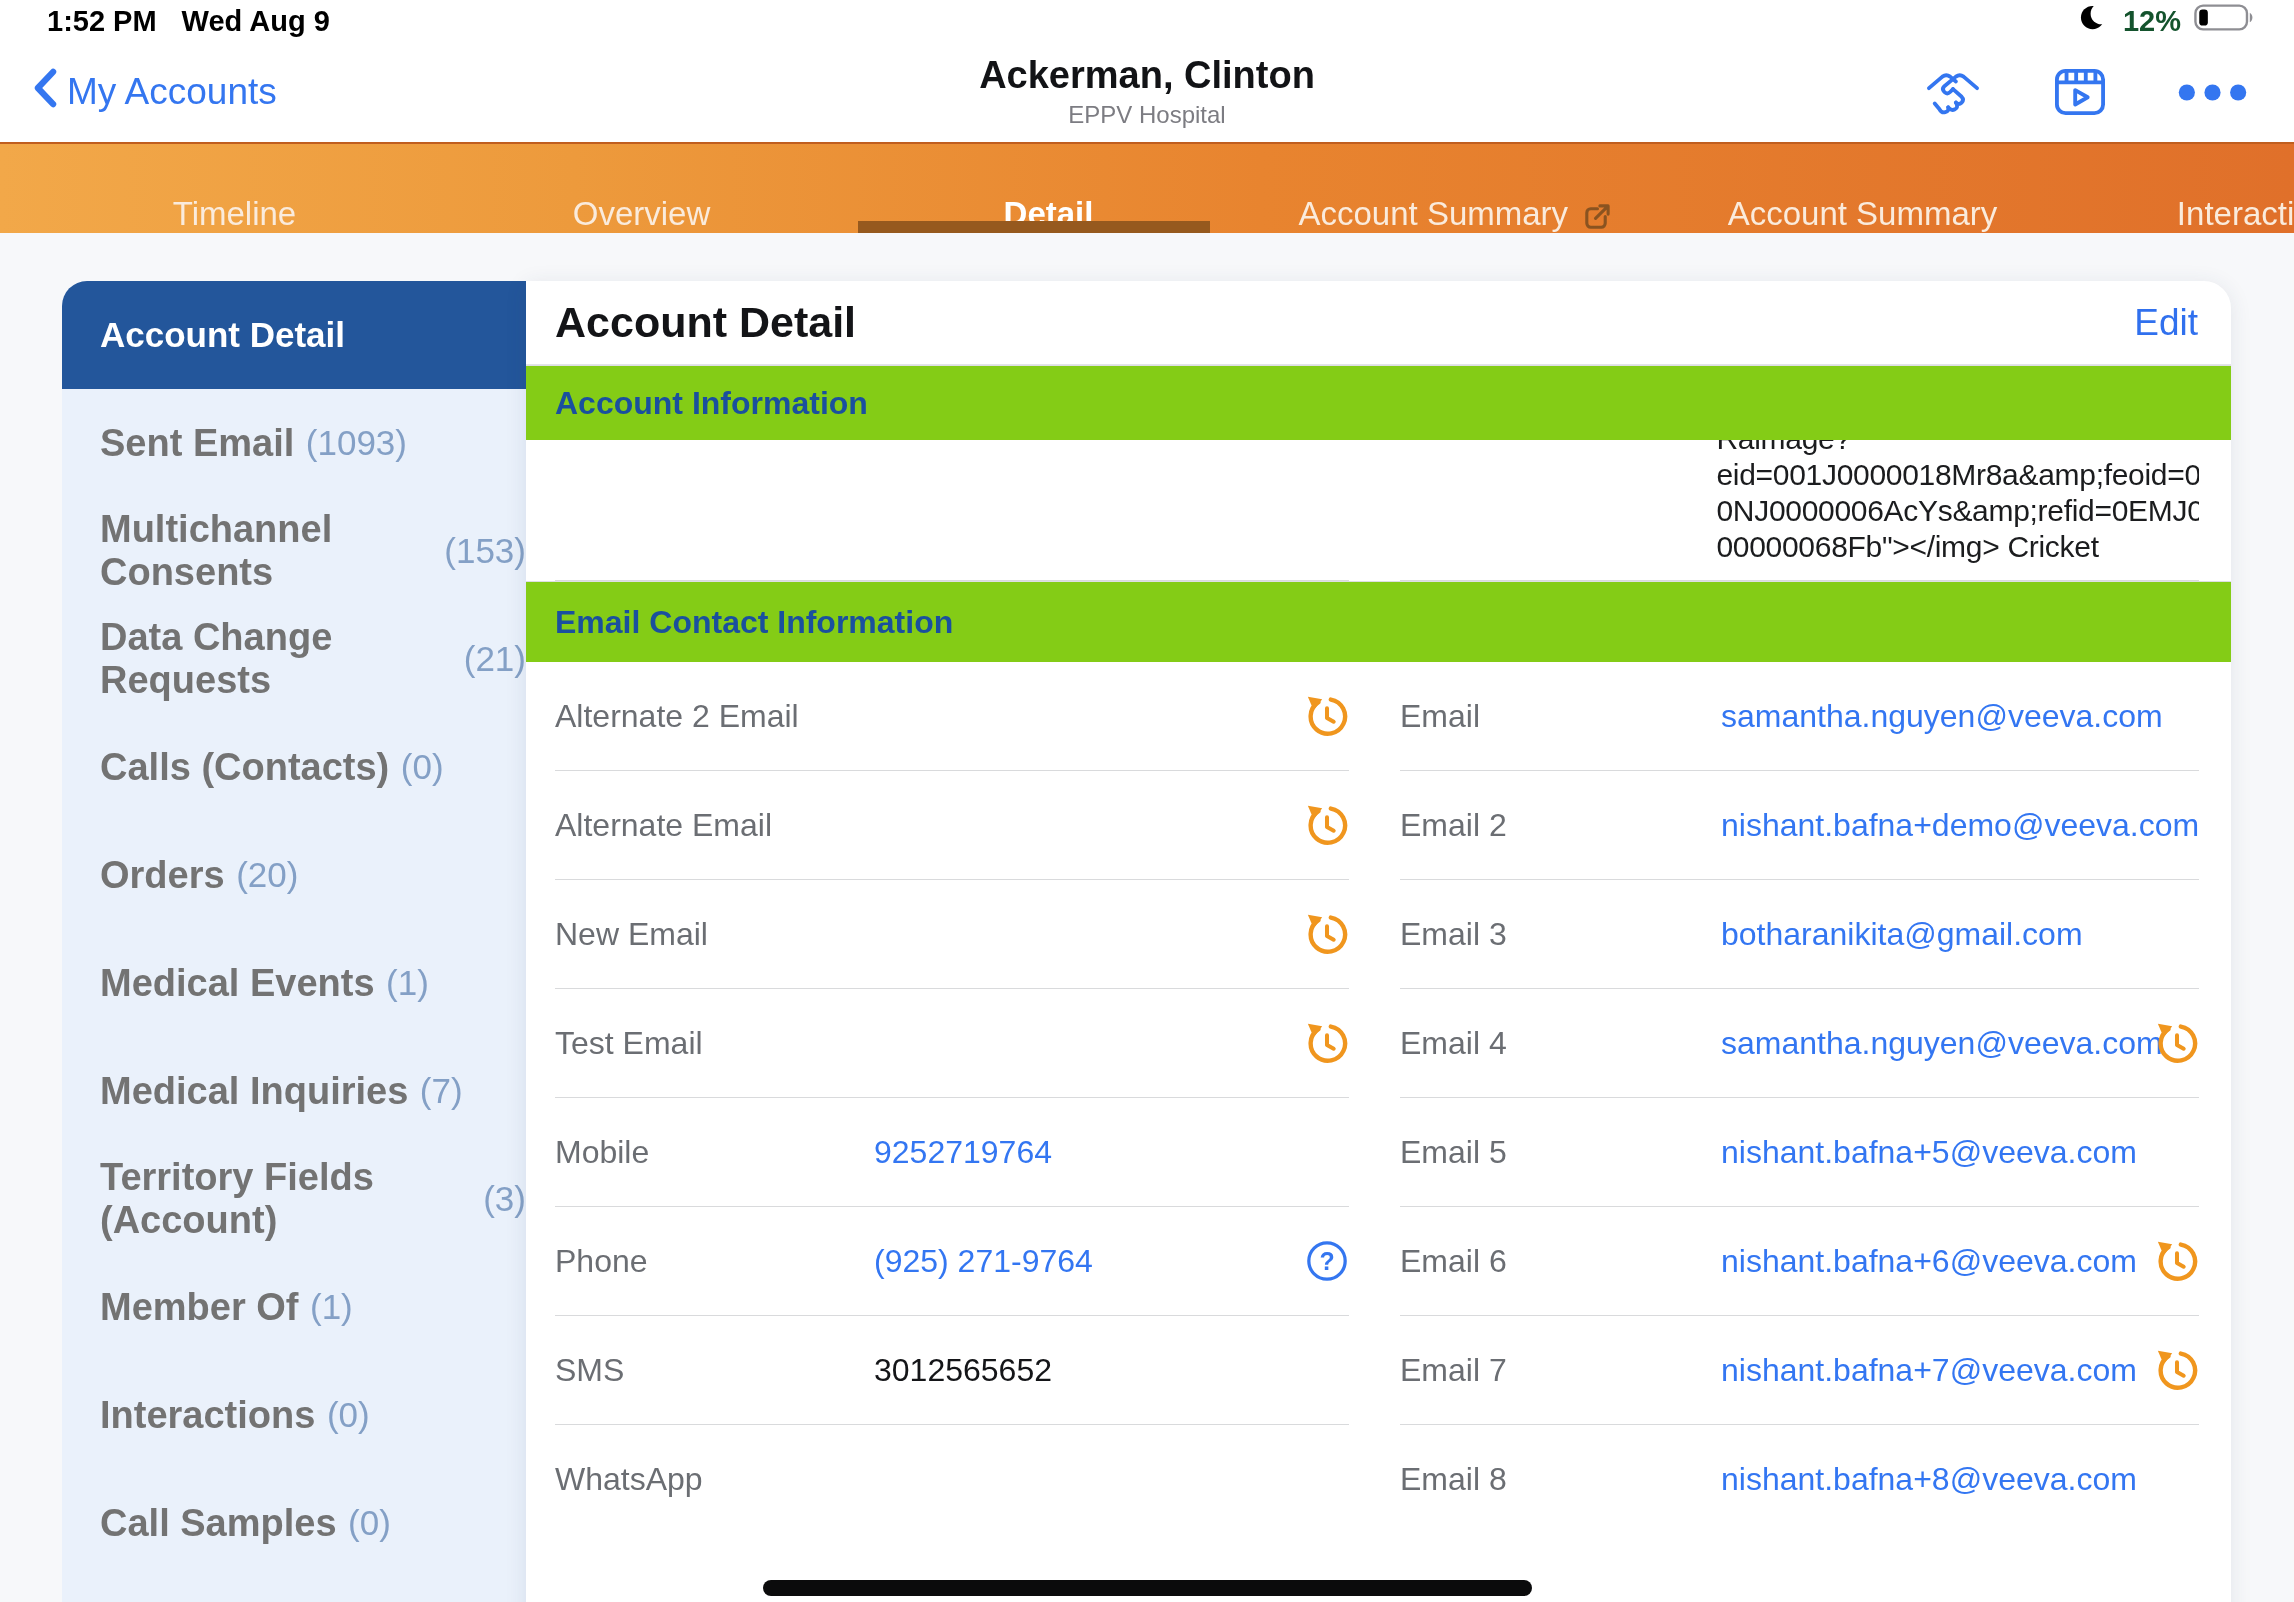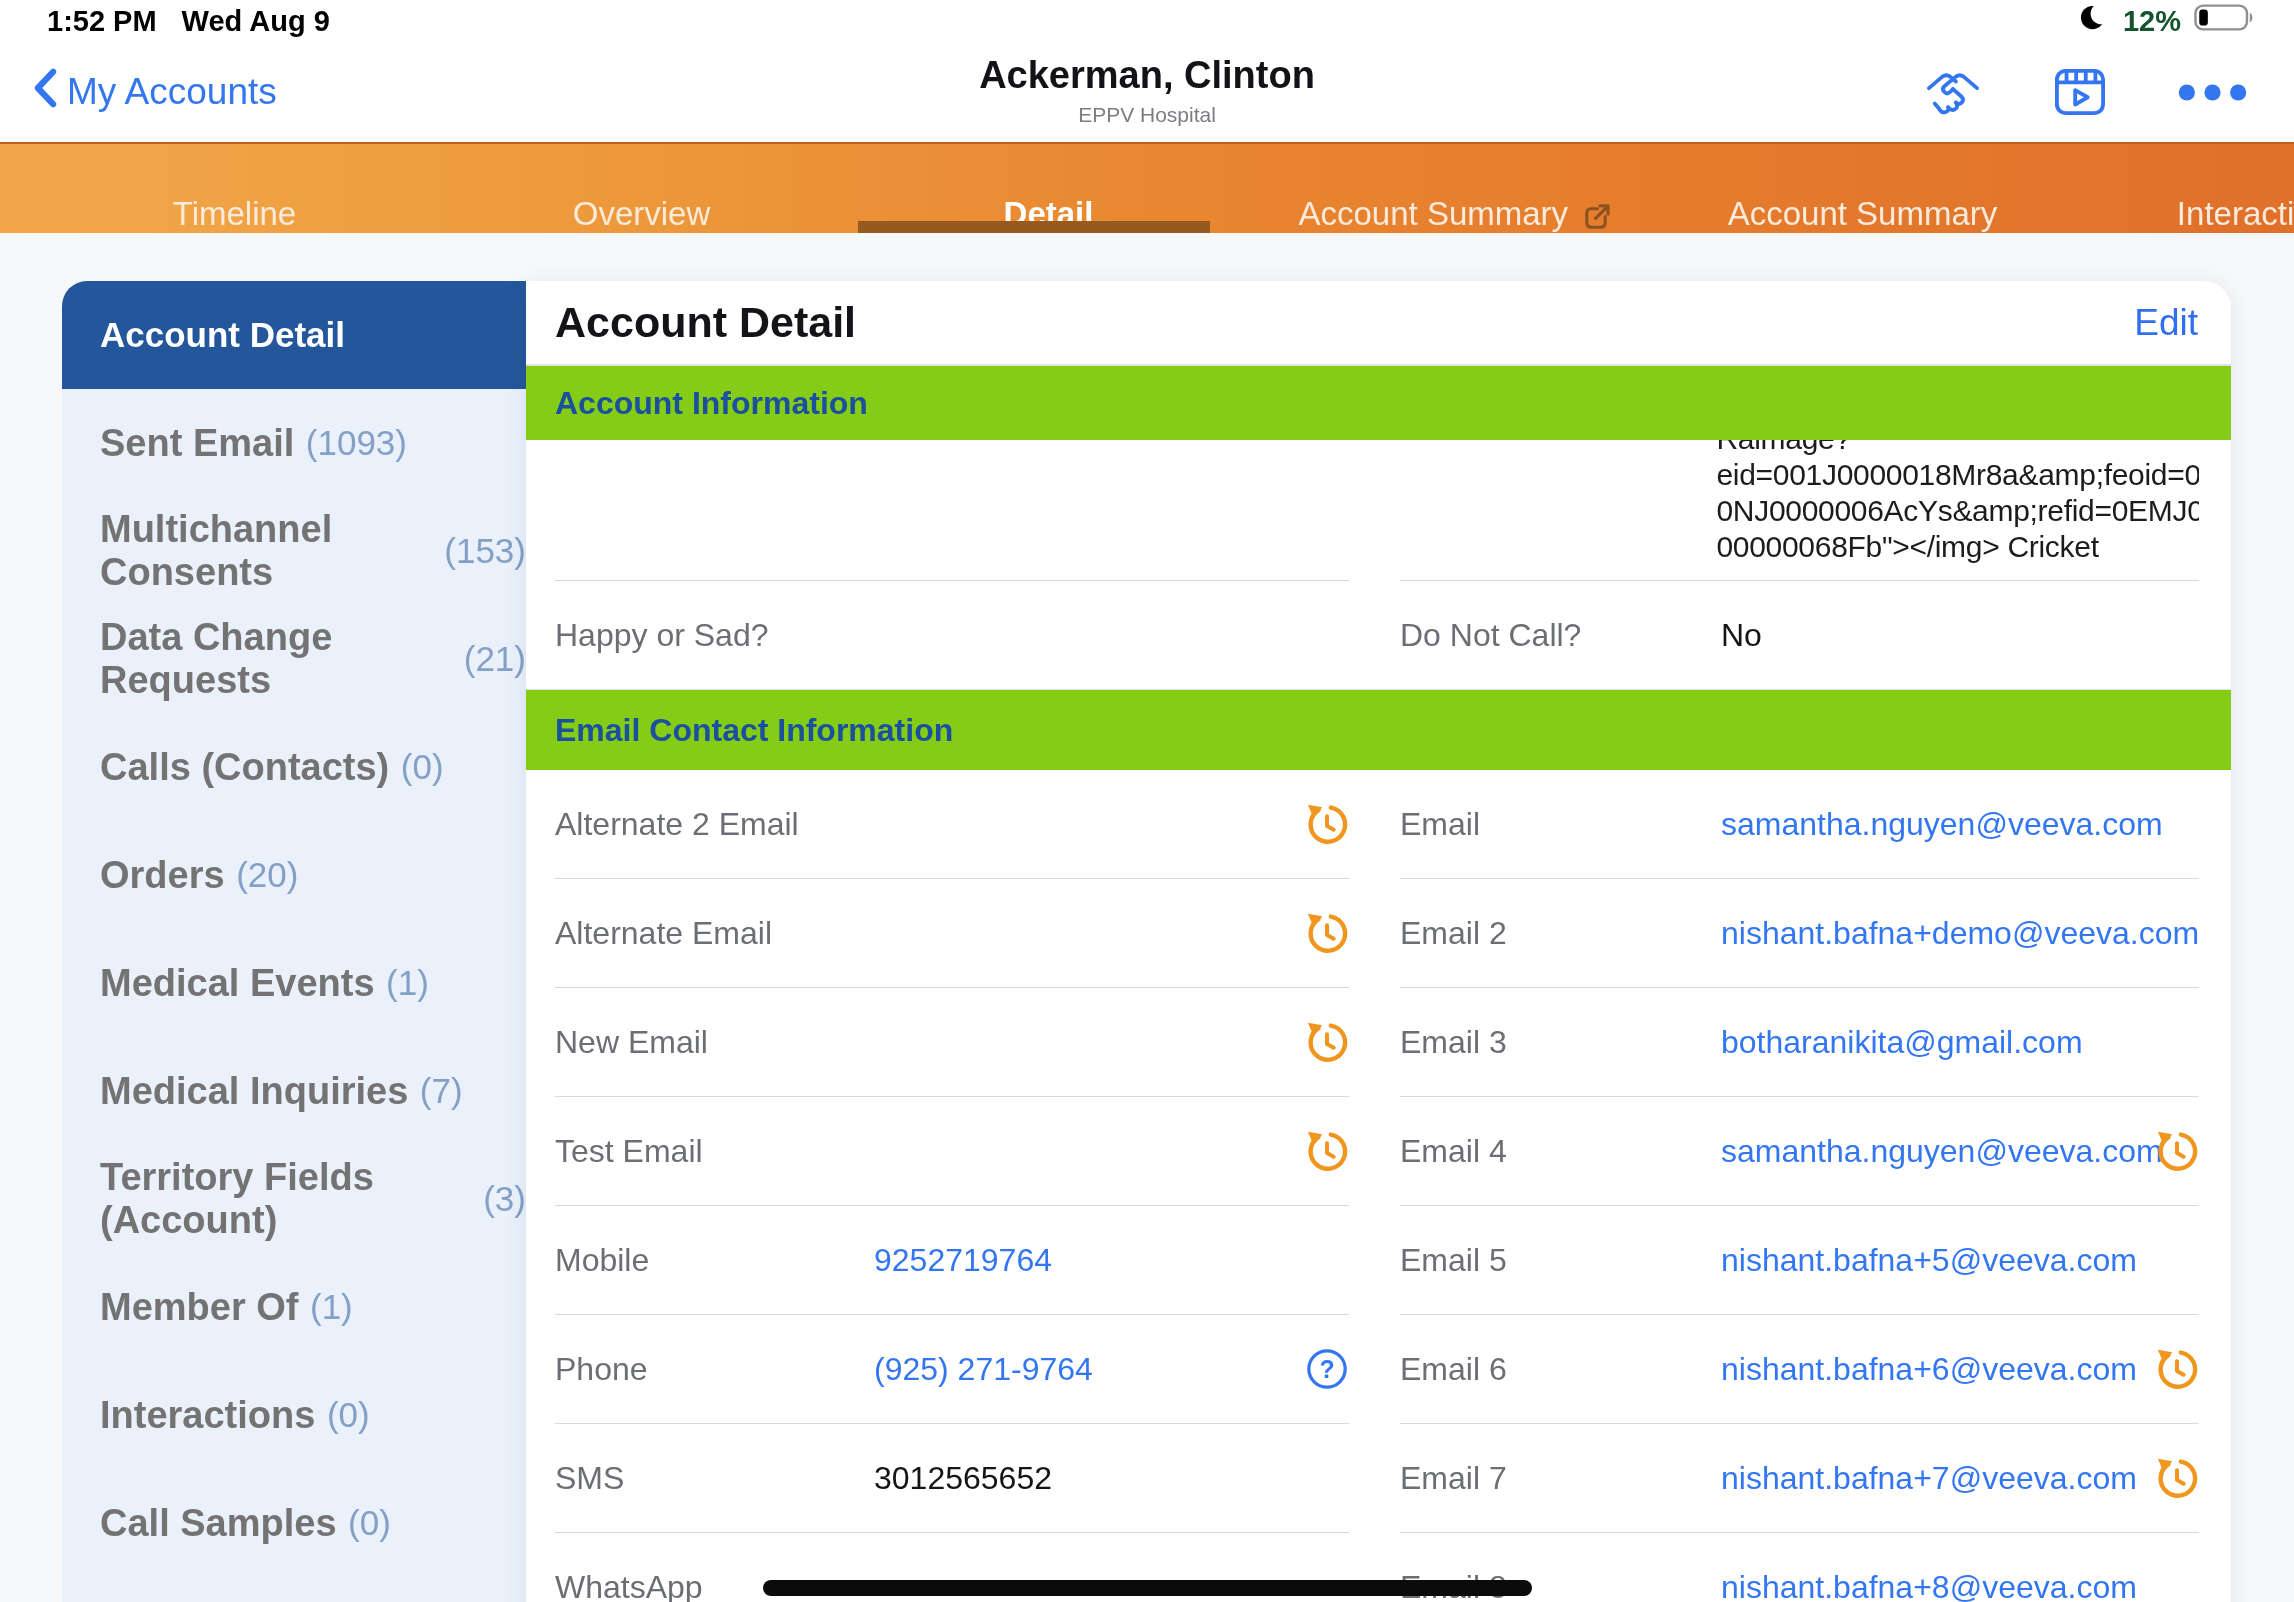--- a/index.html
+++ b/index.html
@@ -12,21 +12,21 @@
   .status-left{display:flex;gap:25px;font-size:29px;font-weight:600;color:#000;}
   .status-right{display:flex;align-items:center;gap:13px;font-size:29px;font-weight:600;color:#14532d;}
 
   
   .nav-bar{position:absolute;top:42px;left:0;right:0;height:100px;background:#fff;}
   .back-btn{position:absolute;left:33px;top:0;height:100%;display:flex;align-items:center;gap:9px;
     color:#3476F0;font-size:37px;cursor:pointer;}
   .nav-center{position:absolute;left:0;right:0;top:0;height:100%;display:flex;flex-direction:column;
     align-items:center;justify-content:center;pointer-events:none;}
   .nav-title{font-size:38px;font-weight:bold;color:#121316;line-height:44px;}
-  .nav-subtitle{font-size:21px;color:#7c7c82;line-height:35px;}
+  .nav-subtitle{font-size:24px;color:#7c7c82;line-height:35px;}
   .nav-icons{position:absolute;right:46px;top:0;height:100%;display:flex;align-items:center;gap:71px;}
   .nav-icons .nicon{display:flex;align-items:center;justify-content:center;cursor:pointer;}
 
   
   .tab-bar{position:absolute;top:142px;left:0;right:0;height:91px;
     background:linear-gradient(90deg,#F2A849 0%,#ED9A3C 25%,#E8842F 55%,#E0702A 100%);
     border-top:2.9px solid #C05E1F;display:flex;align-items:stretch;padding-left:31px;
     box-sizing:border-box;overflow:hidden;}
   .tab{width:407px;flex:none;display:flex;align-items:flex-end;justify-content:center;gap:13.4px;
     font-size:33px;color:#FAEBDC;position:relative;cursor:pointer;white-space:nowrap;}
@@ -242,30 +242,20 @@
         <span class="flabel"></span>
         <div class="clip-text" id="clipText">
             <div>Raimage?</div>
             <div>eid=001J0000018Mr8a&amp;amp;feoid=0</div>
             <div>0NJ0000006AcYs&amp;amp;refid=0EMJ0</div>
             <div>00000068Fb"&gt;&lt;/img&gt; Cricket</div>
           </div>
       </div>
     </div>
 
-    <div class="two-col plain-row">
-      <div class="cell left">
-        <span class="flabel">Happy or Sad?</span>
-        <span class="fvalue"></span>
-      </div>
-      <div class="cell right">
-        <span class="flabel">Do Not Call?</span>
-        <span class="fvalue">No</span>
-      </div>
-    </div>
 
     <div class="band email">Email Contact Information</div>
 
     <div id="fieldRows">
         <div class="two-col plain-row">
           <div class="cell left bordered">
             <span class="flabel">Alternate 2 Email</span>
             <span class="fvalue"></span>
             <span class="ficon">
               <svg width="44" height="44" viewBox="0 0 46 46">

